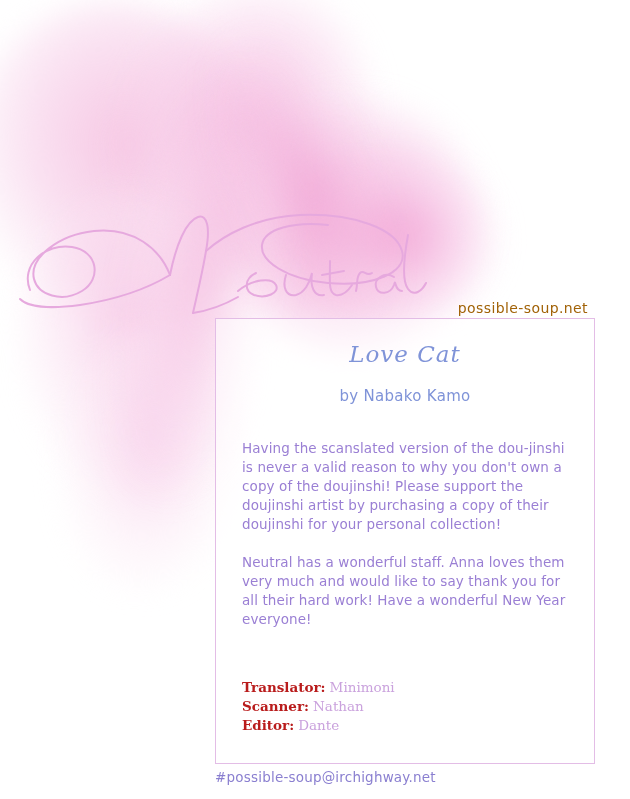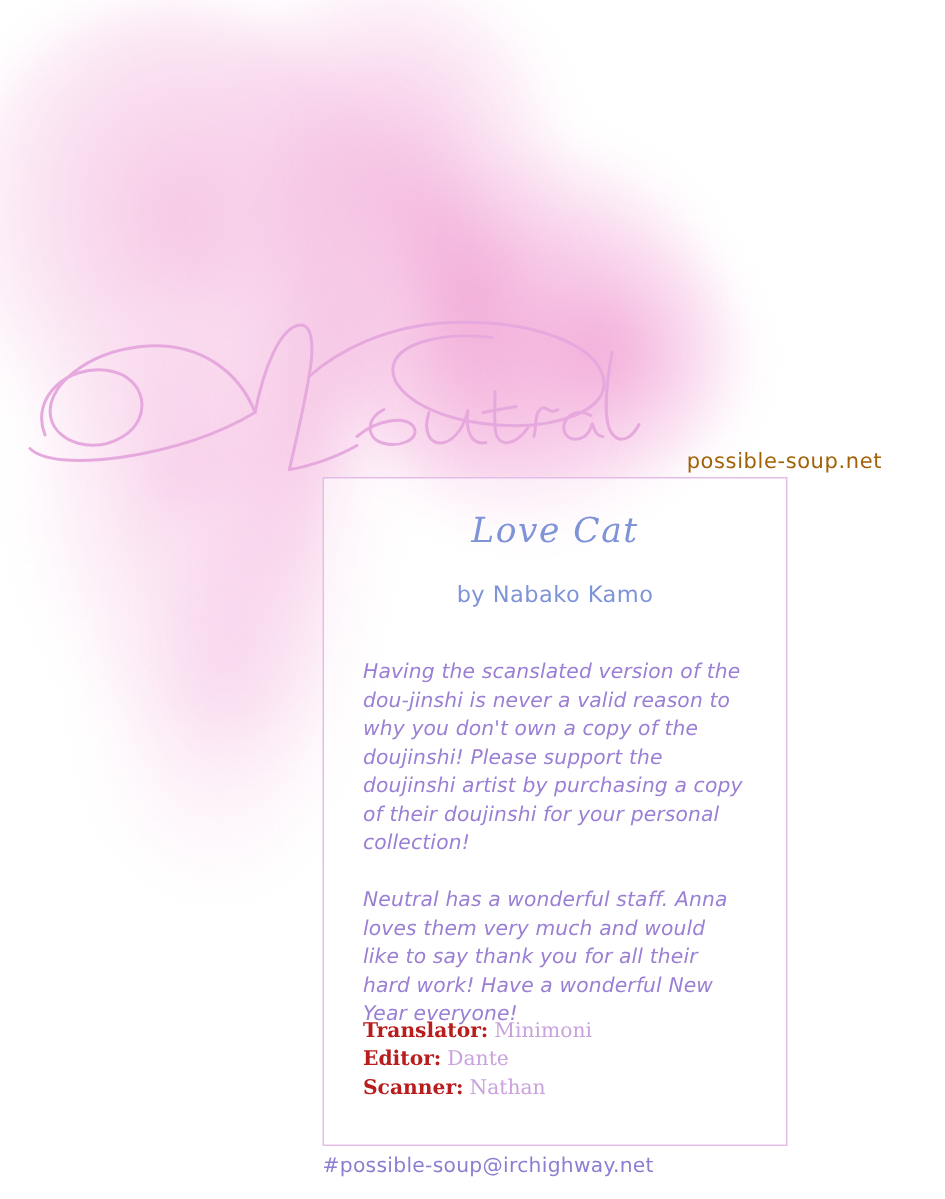--- a/index.html
+++ b/index.html
@@ -92,21 +92,21 @@
     font-size: 14px;
     letter-spacing: 0.4px;
     color: #a16207;
   }
 
   
   .panel {
     position: absolute;
     left: 215px;
     top: 318px;
-    width: 310px;
+    width: 380px;
     height: 446px;
     border: 1px solid #e3bde6;
     background: rgba(255,255,255,0.55);
     box-sizing: border-box;
   }
 
   .title-block {
     text-align: center;
     margin-top: 22px;
   }
@@ -126,21 +126,21 @@
   }
 
   .body-text {
     margin: 34px 26px 0 26px;
     font-family: "DejaVu Sans", sans-serif;
     font-size: 13.5px;
     line-height: 19px;
     color: #9a7fd4;
     letter-spacing: 0.1px;
   }
-  .body-text p { margin: 0 0 19px 0; font-style: italic; }
+  .body-text p { margin: 0 0 19px 0; }
 
   .credits-block {
     position: absolute;
     left: 26px;
     bottom: 28px;
     width: 300px;
   }
   .credits-heading {
     font-family: "DejaVu Sans", sans-serif;
     font-size: 11px;
@@ -221,21 +221,21 @@
     <p>Having the scanslated version of the dou-jinshi is never a valid reason to why you don't own a copy of the doujinshi!  Please support the doujinshi artist by purchasing a copy of their doujinshi for your personal collection!</p>
     <p>Neutral has a wonderful staff.  Anna loves them very much and would like to say thank you for all their hard work!  Have a wonderful New Year everyone!</p>
   </div>
 
   <div class="credits-block">
 
     <div class="credit-row">
       <span class="credit-role">Translator:</span><span class="credit-name">Minimoni</span>
     </div>
     <div class="credit-row">
-      <span class="credit-role">Editor:</span><span class="credit-name">Dante</span>
+      <span class="credit-role">Scanner:</span><span class="credit-name">Nathan</span>
     </div>
     <div class="credit-row">
-      <span class="credit-role">Scanner:</span><span class="credit-name">Nathan</span>
+      <span class="credit-role">Editor:</span><span class="credit-name">Dante</span>
     </div>
   </div>
 </div>
 
 <div class="footer-email">#possible-soup@irchighway.net</div>
 
 </body></html>

